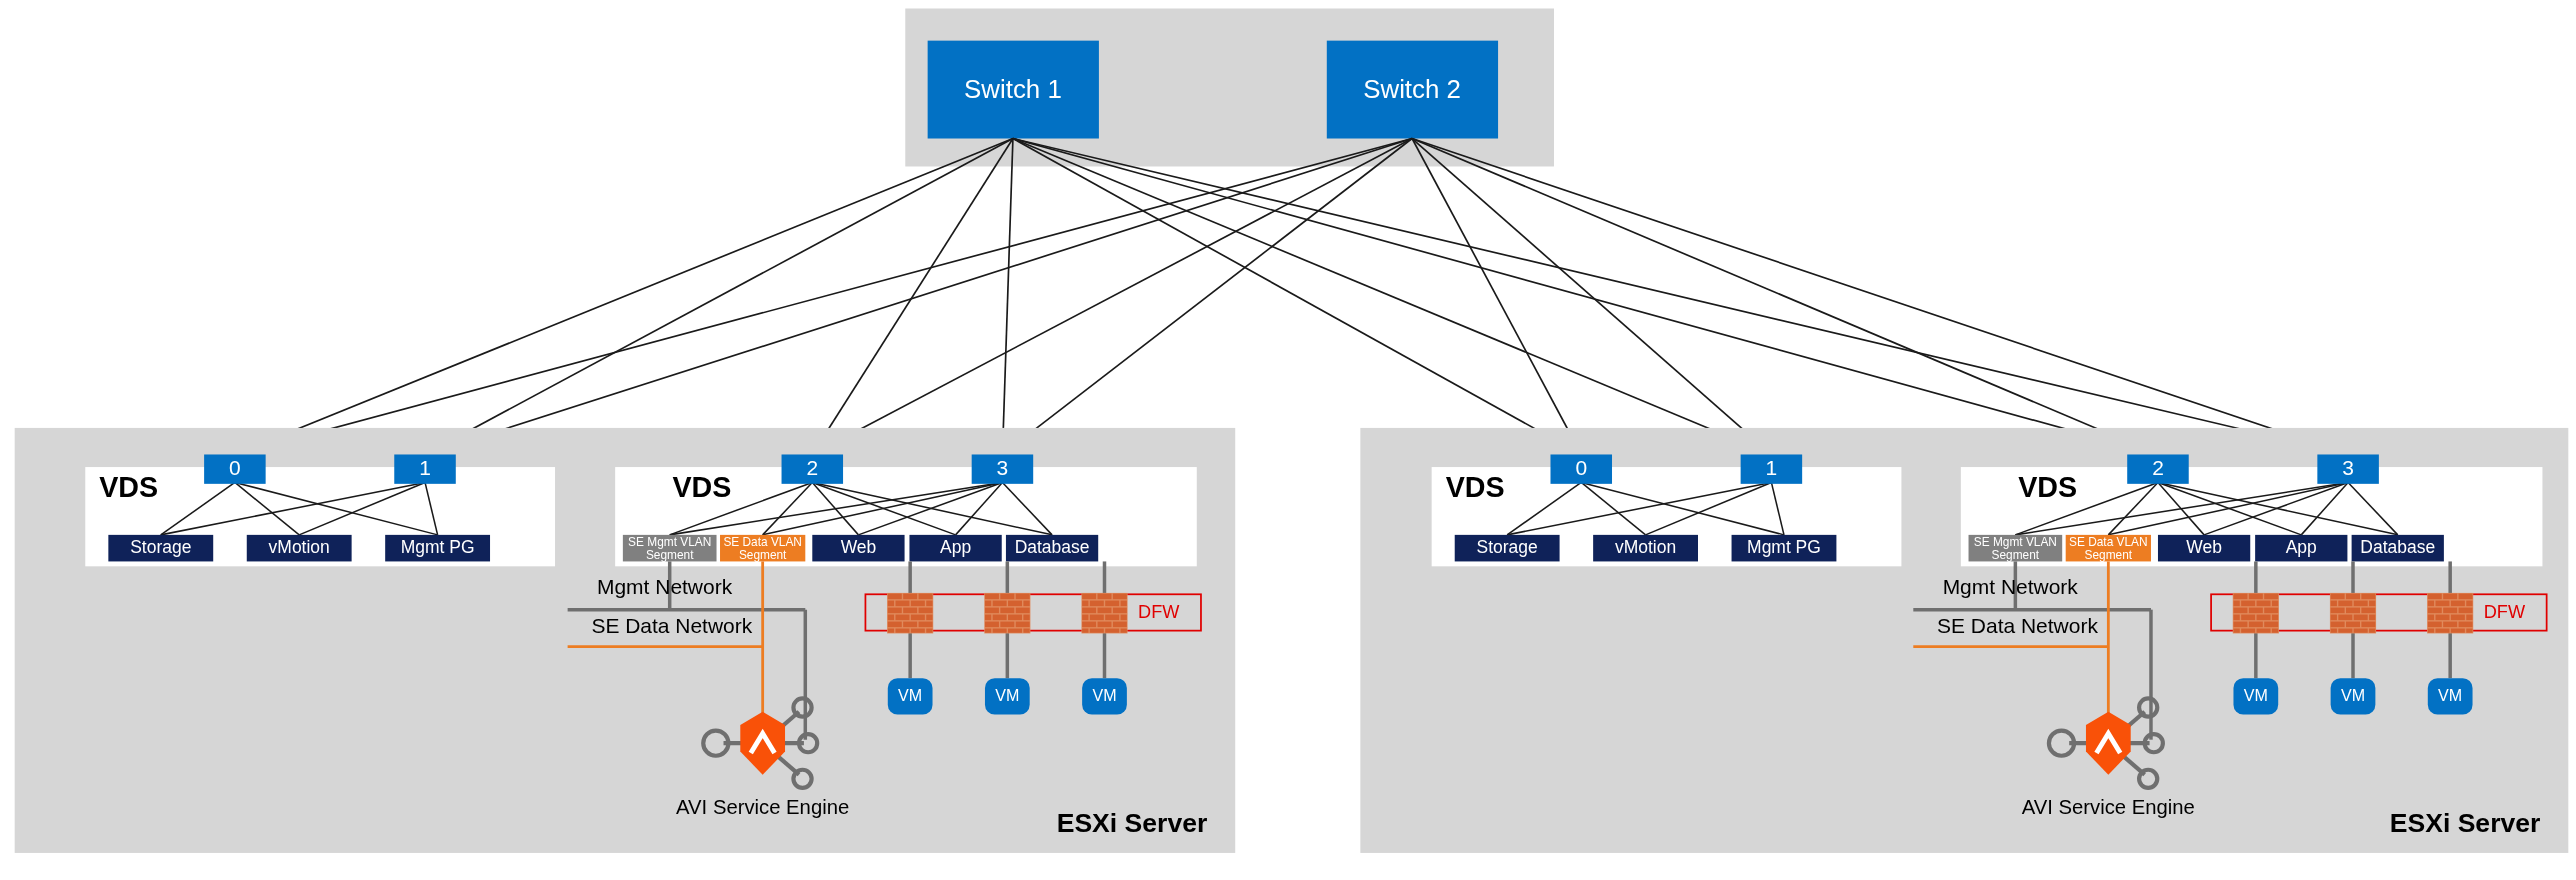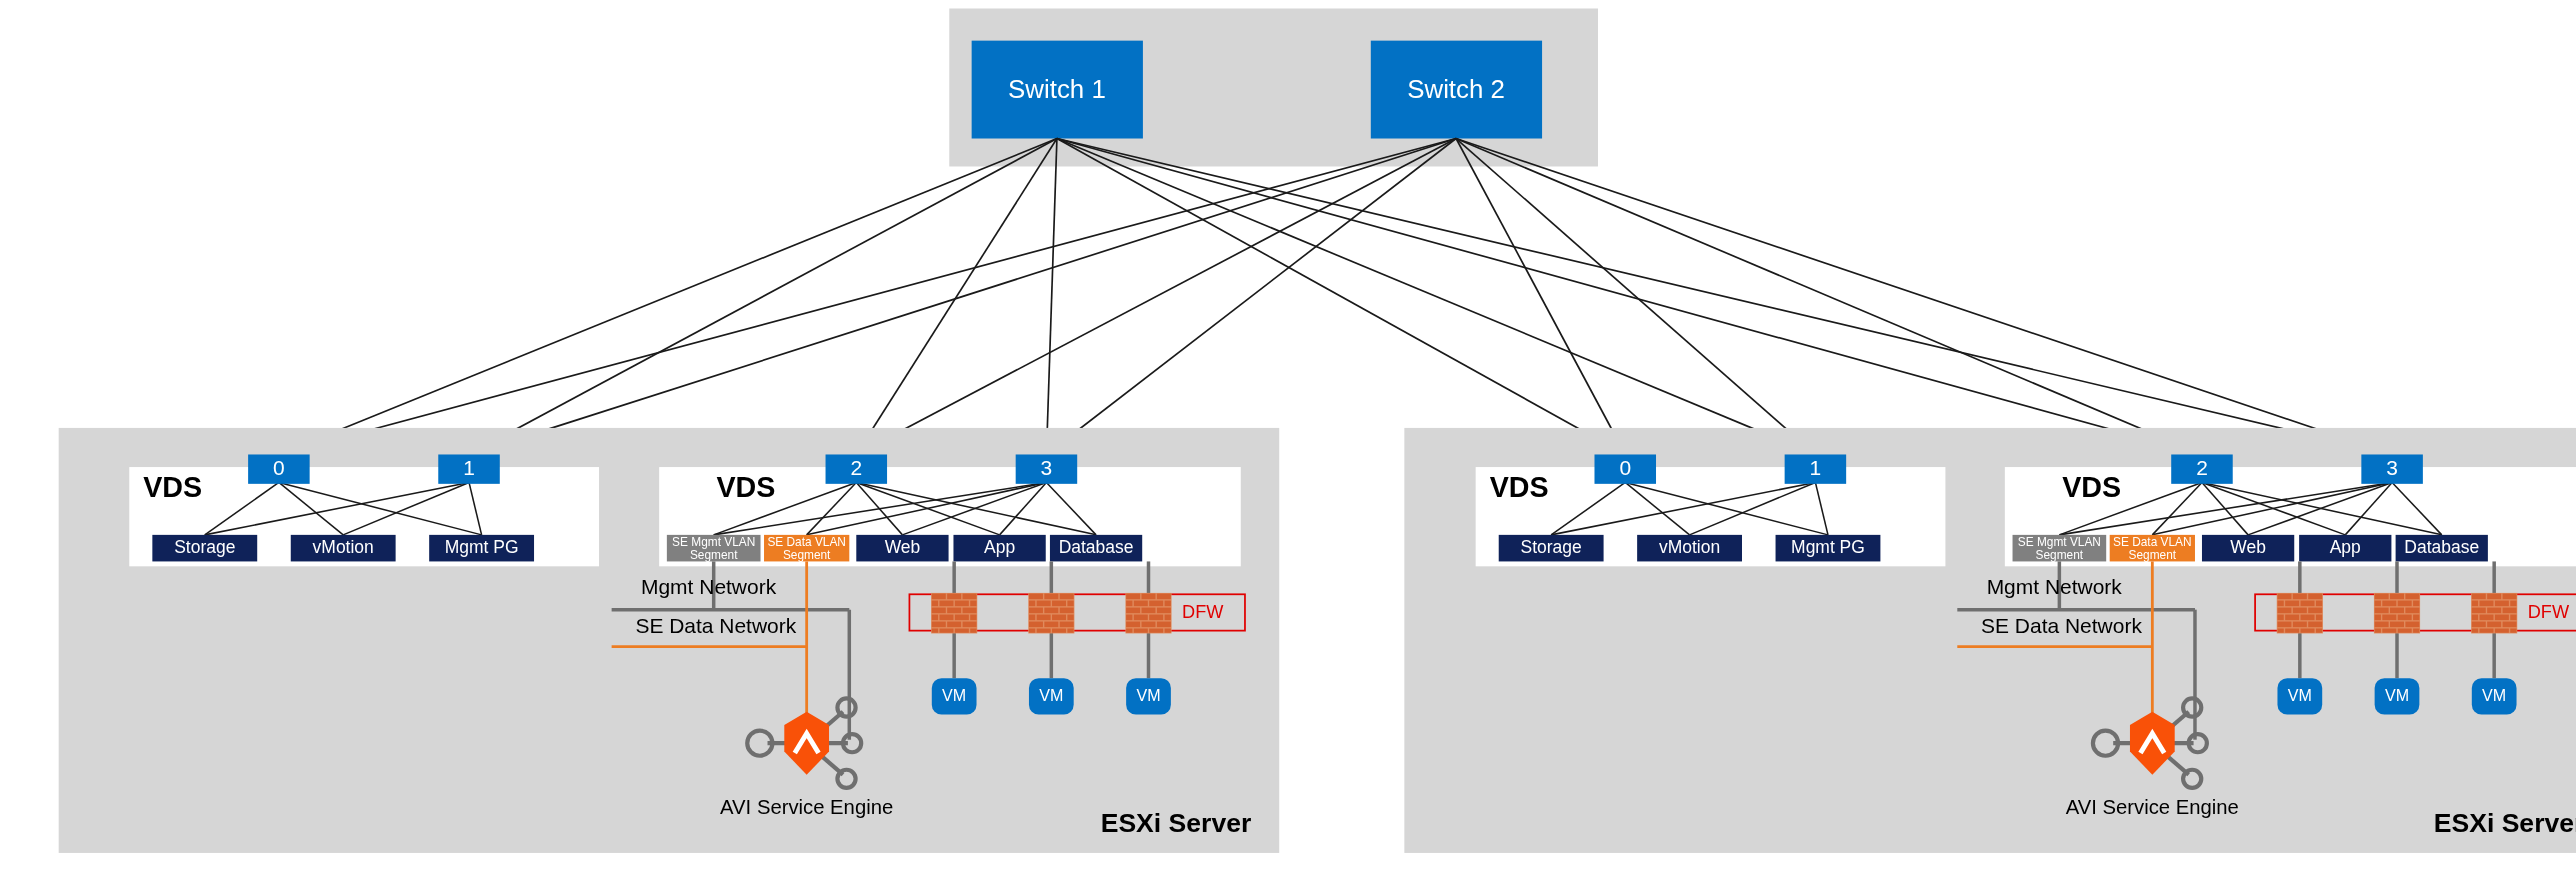--- a/index.html
+++ b/index.html
@@ -10,21 +10,20 @@
   body {
     width: 2576px;
     height: 881px;
     overflow: hidden;
     font-family: "Liberation Sans", sans-serif;
   }
   #canvas {
     position: relative;
     width: 2313px;
     height: 881px;
-    margin-left: 44px;
   }
   svg.diagram {
     position: absolute;
     top: 0;
     left: 0;
     width: 2576px;
     height: 881px;
   }
   .panel-fill { fill: #d6d6d6; }
   .vds-fill { fill: #ffffff; }

